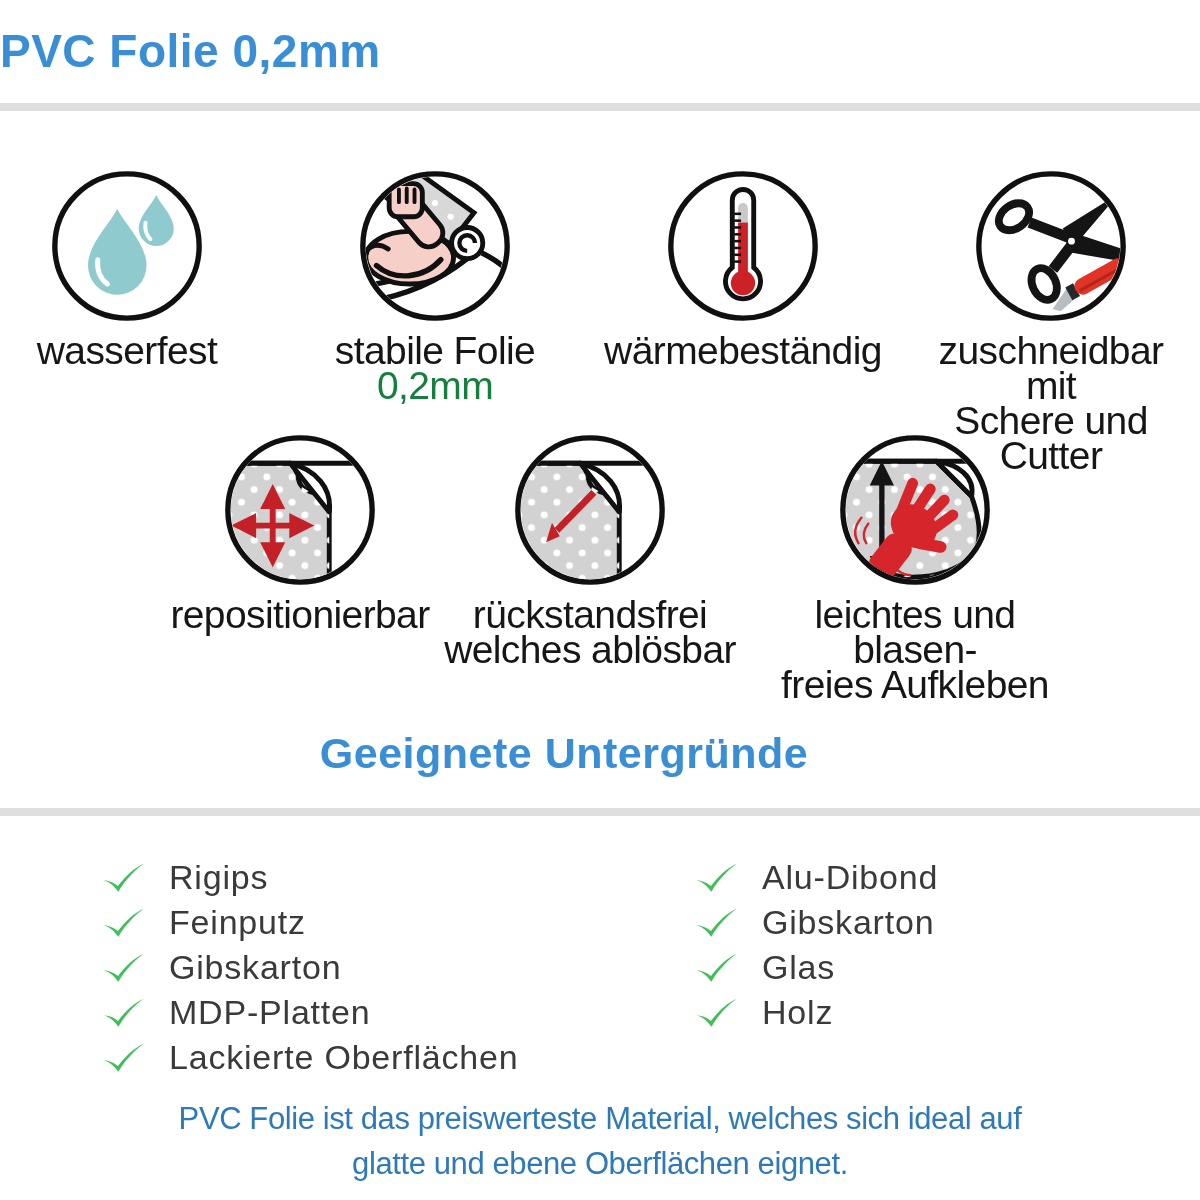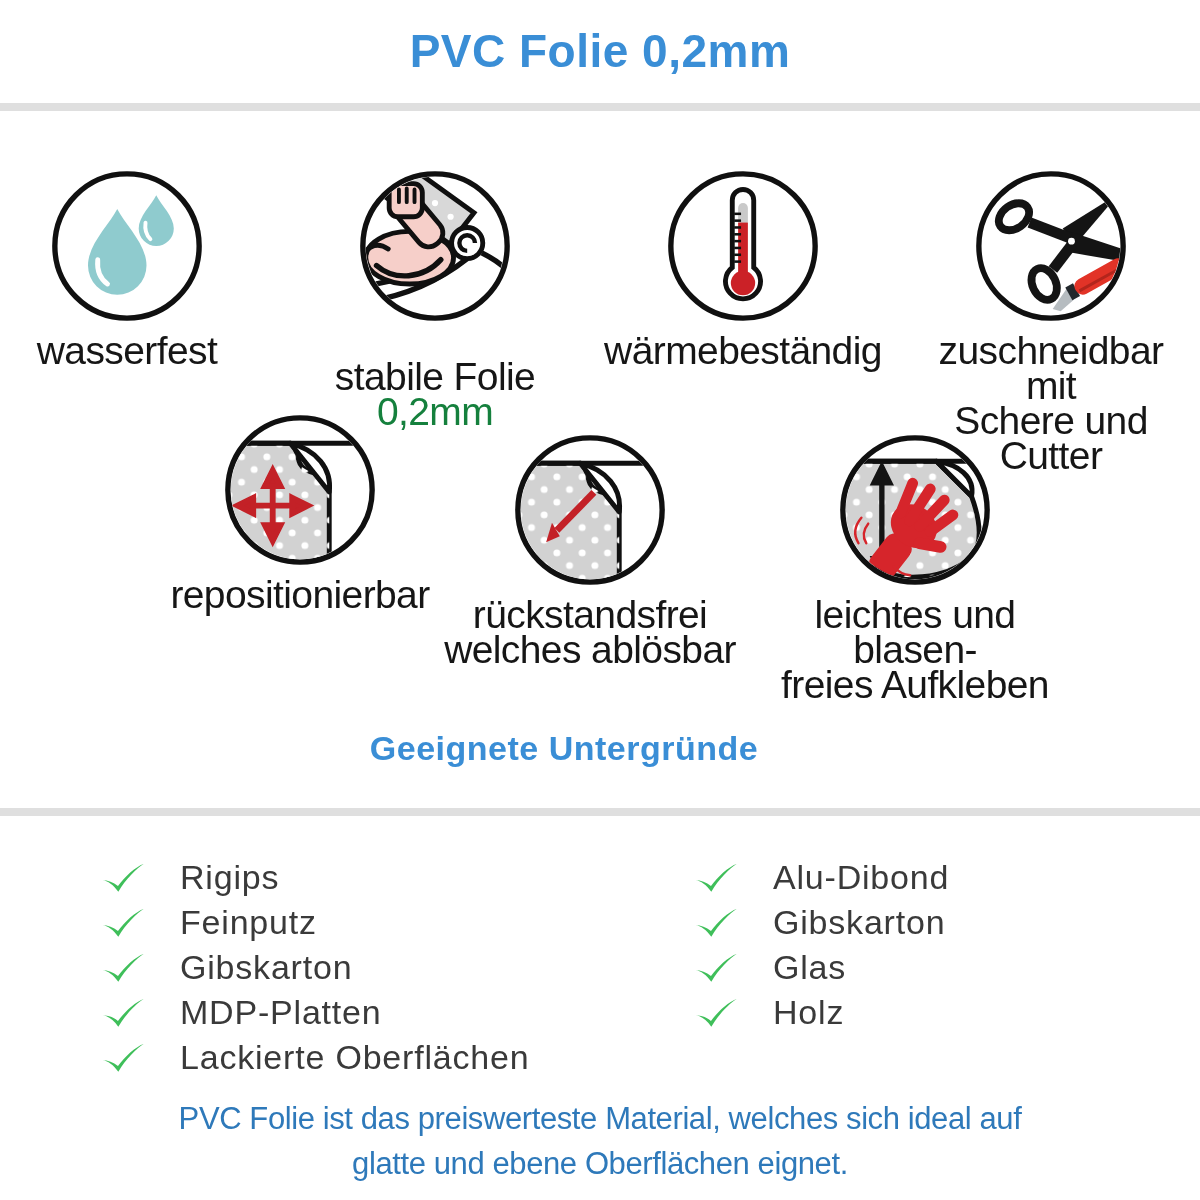--- a/index.html
+++ b/index.html
@@ -1,41 +1,41 @@
 <!DOCTYPE html>
 <html><head>
 <meta charset="utf-8">
 <style>
   html,body{margin:0;padding:0;background:#fff;}
   #page{position:relative;width:1200px;height:1200px;background:#ffffff;overflow:hidden;
         font-family:"Liberation Sans",sans-serif;}
-  .title{position:absolute;top:24px;left:0;width:1200px;text-align:center;
+  .title{position:absolute;top:24px;left:0;width:1200px;text-align:left;
          font-size:46px;font-weight:600;letter-spacing:.5px;color:#3a8ed6;}
   .divider{position:absolute;left:0;width:1200px;height:8px;background:#dfdfdf;}
   .divider.d1{top:103px;}
   .divider.d2{top:808px;}
   .feature{position:absolute;display:flex;flex-direction:column;align-items:center;}
   .circle{width:156px;height:156px;}
   .flabel{margin-top:9px;font-size:39px;line-height:35px;color:#161616;
           text-align:center;letter-spacing:-.6px;}
   .flabel span{display:block;}
   .flabel .sub{color:#15803d;}
   .f1{top:168px;left:-13px;width:280px;}
-  .f2{top:168px;left:295px;width:280px;gap:26px;}
+  .f2{top:168px;left:295px;width:280px;}
   .f3{top:168px;left:603px;width:280px;}
   .f4{top:168px;left:911px;width:280px;}
-  .f5{top:412px;left:140px;width:320px;}
+  .f5{top:432px;left:140px;width:320px;}
   .f6{top:432px;left:430px;width:320px;}
   .f7{top:432px;left:750px;width:330px;}
   .heading2{position:absolute;top:729px;left:0;width:1128px;text-align:center;
-            font-size:34px;font-weight:600;letter-spacing:.5px;color:#3a8ed6;}
+            font-size:43px;font-weight:600;letter-spacing:.5px;color:#3a8ed6;}
   .col{position:absolute;display:flex;flex-direction:column;}
   .col-left{top:855px;left:100px;}
   .col-right{top:855px;left:693px;}
-  .check-item{display:flex;align-items:center;height:45px;gap:34px;}
+  .check-item{display:flex;align-items:center;height:45px;gap:23px;}
   .check-item .txt{font-size:34px;font-weight:500;letter-spacing:.8px;color:#3a3a3a;white-space:nowrap;}
   .check-item svg{flex:none;}
   .footnote{position:absolute;top:1096px;left:0;width:1200px;text-align:center;
             font-size:31px;line-height:45px;letter-spacing:-.4px;color:#2e79ba;}
 </style>
 </head>
 <body>
 
 <div id="page">
 

